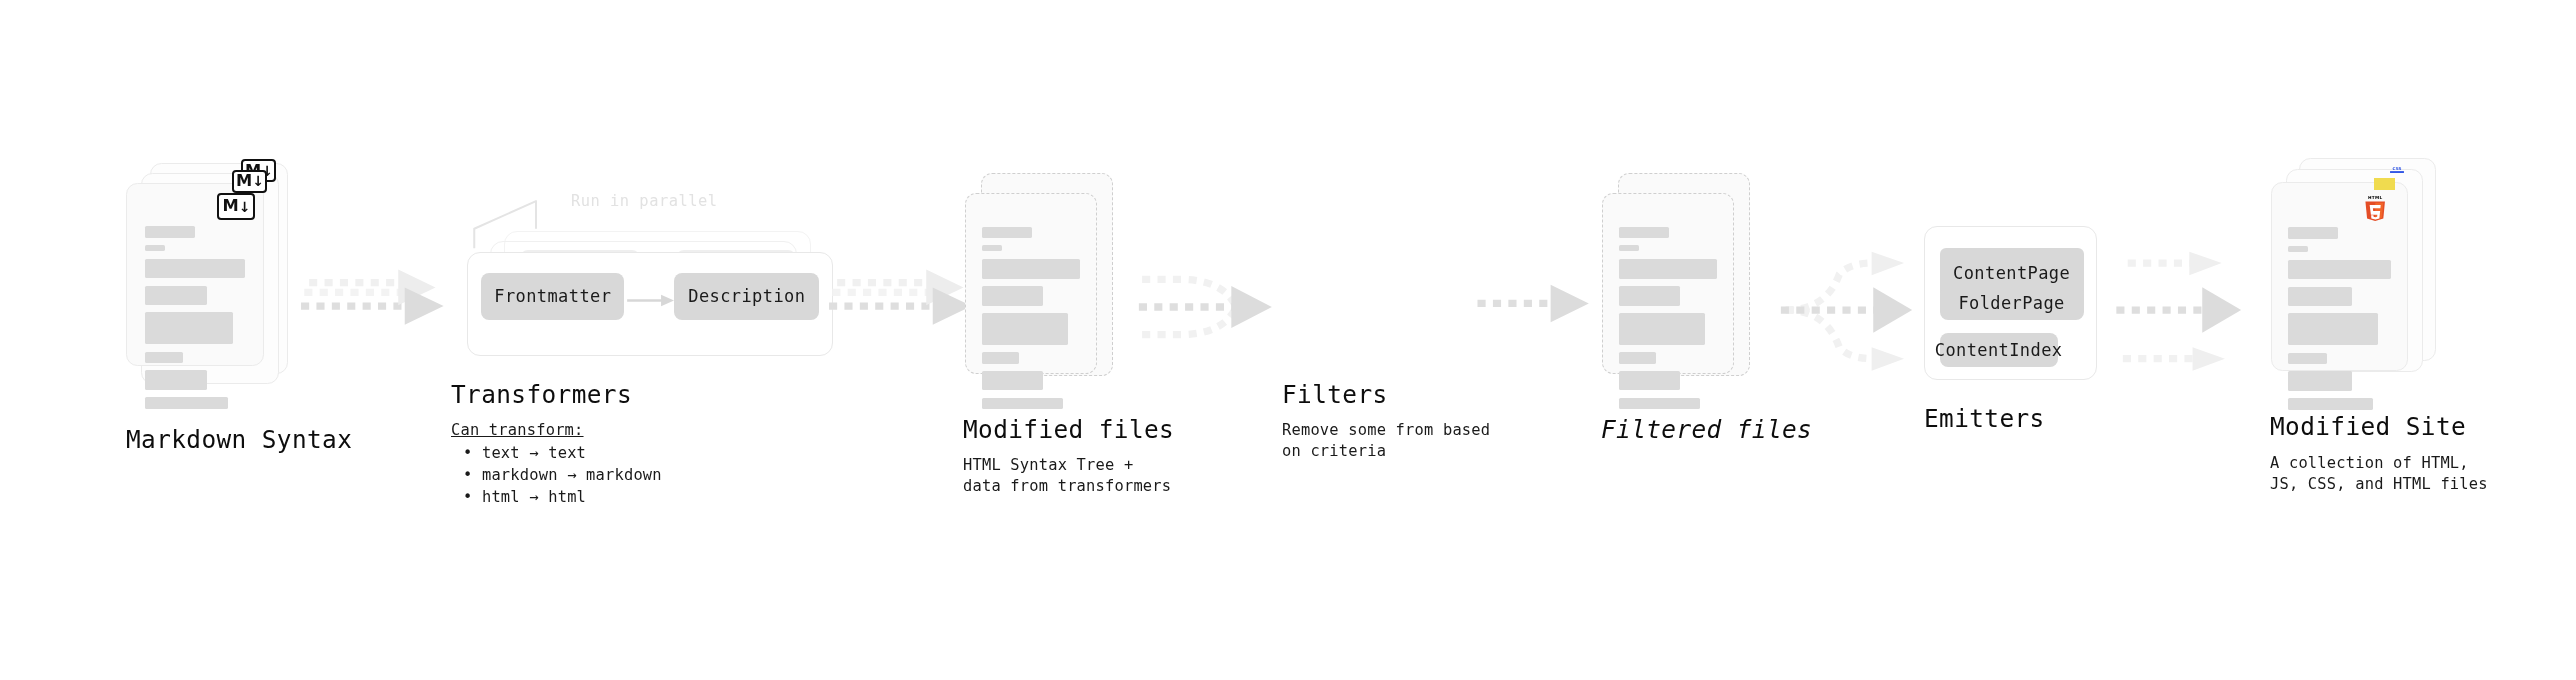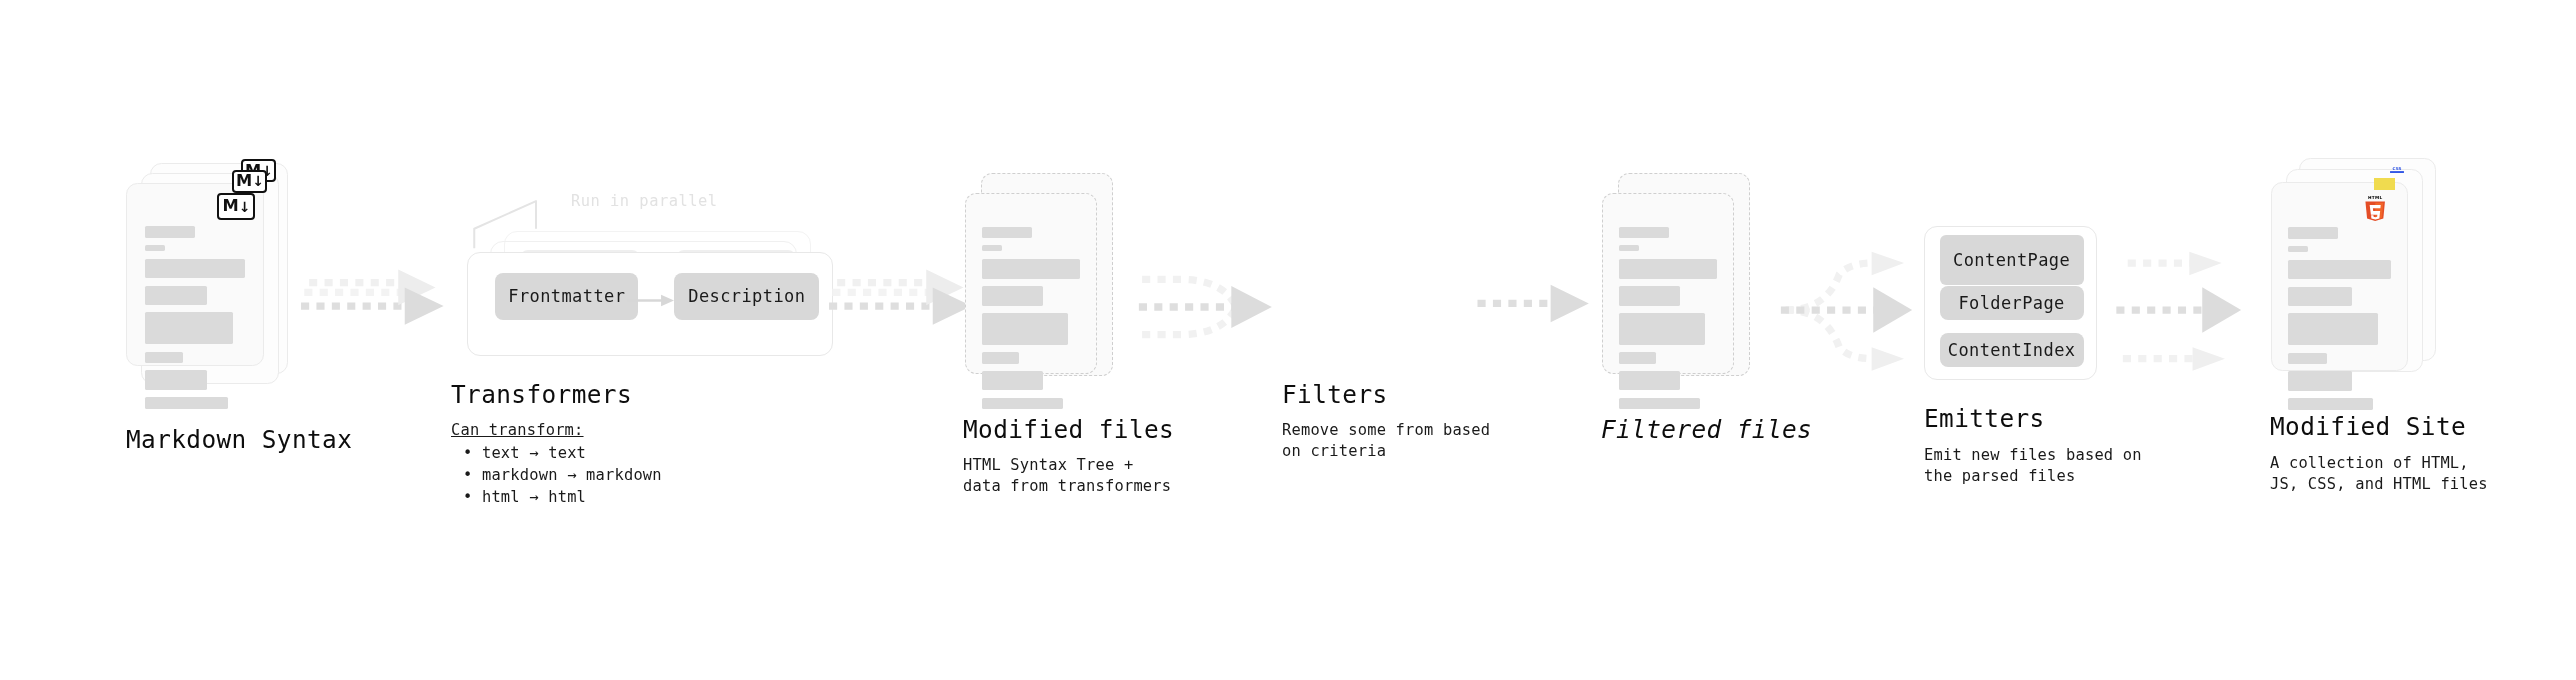--- a/index.html
+++ b/index.html
@@ -176,21 +176,21 @@
     <svg style="position:absolute;left:219px;top:73px;" width="49" height="41" viewBox="0 0 60 50">
       <g stroke="#ededed" stroke-width="3" fill="none">
         <line x1="0" y1="9" x2="40" y2="9"></line>
         <line x1="0" y1="27" x2="40" y2="27"></line>
       </g>
       <polygon points="38,3 52,9 38,15" fill="#ededed"></polygon>
       <polygon points="38,21 52,27 38,33" fill="#ededed"></polygon>
     </svg>
 
     <div class="panel" style="left:16.3px;top:57px;width:366px;height:104px;">
-      <div class="chip" style="left:13px;top:19.5px;width:143px;height:47px;margin-left:14px;">
+      <div class="chip" style="left:13px;top:19.5px;width:143px;height:47px;">
         <span>Frontmatter</span>
       </div>
       <svg style="position:absolute;left:159px;top:37px;" width="52" height="21" viewBox="0 0 64 26">
         <line x1="0" y1="13" x2="44" y2="13" stroke="#d7d7d7" stroke-width="3"></line>
         <polygon points="42,6 58,13 42,20" fill="#d7d7d7"></polygon>
       </svg>
       <div class="chip" style="left:206px;top:19.5px;width:145px;height:47px;">
         <span>Description</span>
       </div>
     </div>
@@ -270,33 +270,31 @@
       <path d="M12 100 Q62 100 78 56 Q90 42 120 42" stroke="#f1f1f1"></path>
       <path d="M12 100 Q62 100 78 146 Q90 160 120 160" stroke="#f1f1f1"></path>
       <line x1="6" y1="100" x2="128" y2="100" stroke="#dedede"></line>
     </g>
     <polygon points="118,28 158,42 118,57" fill="#efefef"></polygon>
     <polygon points="120,72 168,100 120,128" fill="#dcdcdc"></polygon>
     <polygon points="118,146 158,160 118,175" fill="#efefef"></polygon>
   </svg>
 
   <div class="panel" style="left:1924px;top:226px;width:173px;height:154px;">
-    <div class="chip" style="left:14.6px;top:8px;width:144px;height:50px;border-radius:6px;">
+    <div class="chip" style="left:14.6px;top:21px;width:144px;height:50px;border-radius:6px;">
       <span>ContentPage</span>
     </div>
     <div class="chip" style="left:14.6px;top:59px;width:144px;height:34px;">
       <span>FolderPage</span>
     </div>
-    <div class="chip" style="left:14.6px;top:106px;width:144px;height:34px;">
+    <div class="chip" style="left:14.6px;top:106px;width:118px;height:34px;">
       <span>ContentIndex</span>
     </div>
   </div>
   <div class="title" style="left:1924px;top:406px;">Emitters</div>
-  <div class="subtitle" style="left:1924px;top:445px;">Emit new files based on
-the parsed files</div>
 
   <svg style="position:absolute;left:2105px;top:229px;" width="154" height="154" viewBox="0 0 190 190">
     <g stroke-dasharray="10 9" stroke-width="9" fill="none">
       <line x1="28" y1="42" x2="108" y2="42" stroke="#f1f1f1"></line>
       <line x1="14" y1="100" x2="128" y2="100" stroke="#dedede"></line>
       <line x1="22" y1="160" x2="112" y2="160" stroke="#f1f1f1"></line>
     </g>
     <polygon points="104,28 144,42 104,57" fill="#efefef"></polygon>
     <polygon points="120,72 168,100 120,128" fill="#dcdcdc"></polygon>
     <polygon points="108,146 148,160 108,175" fill="#efefef"></polygon>

